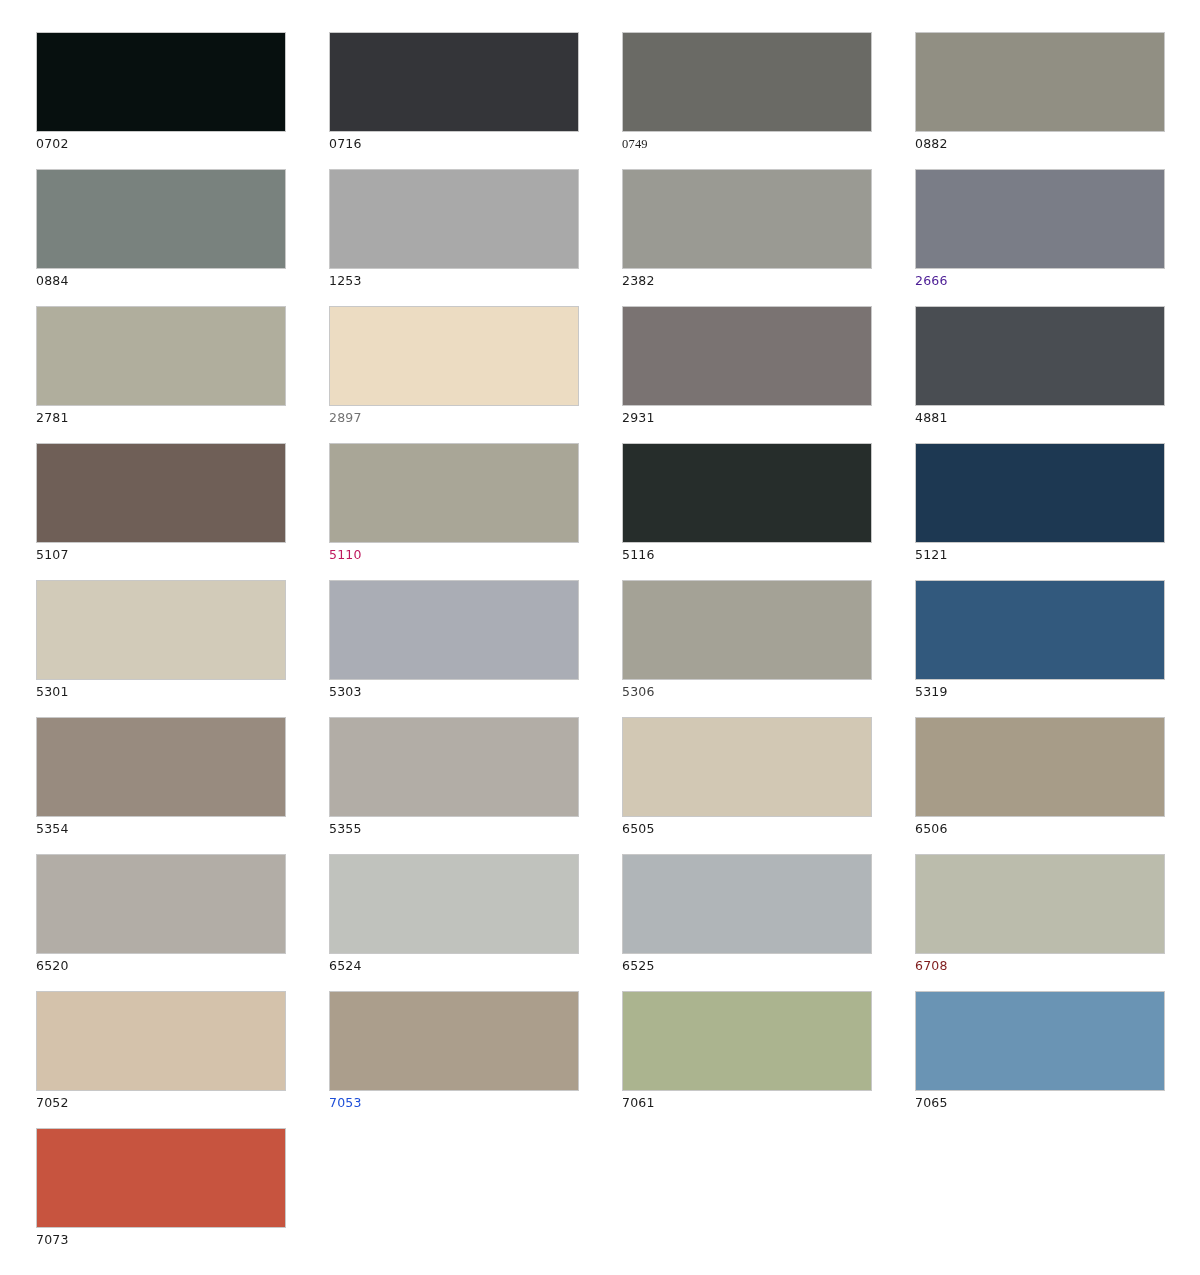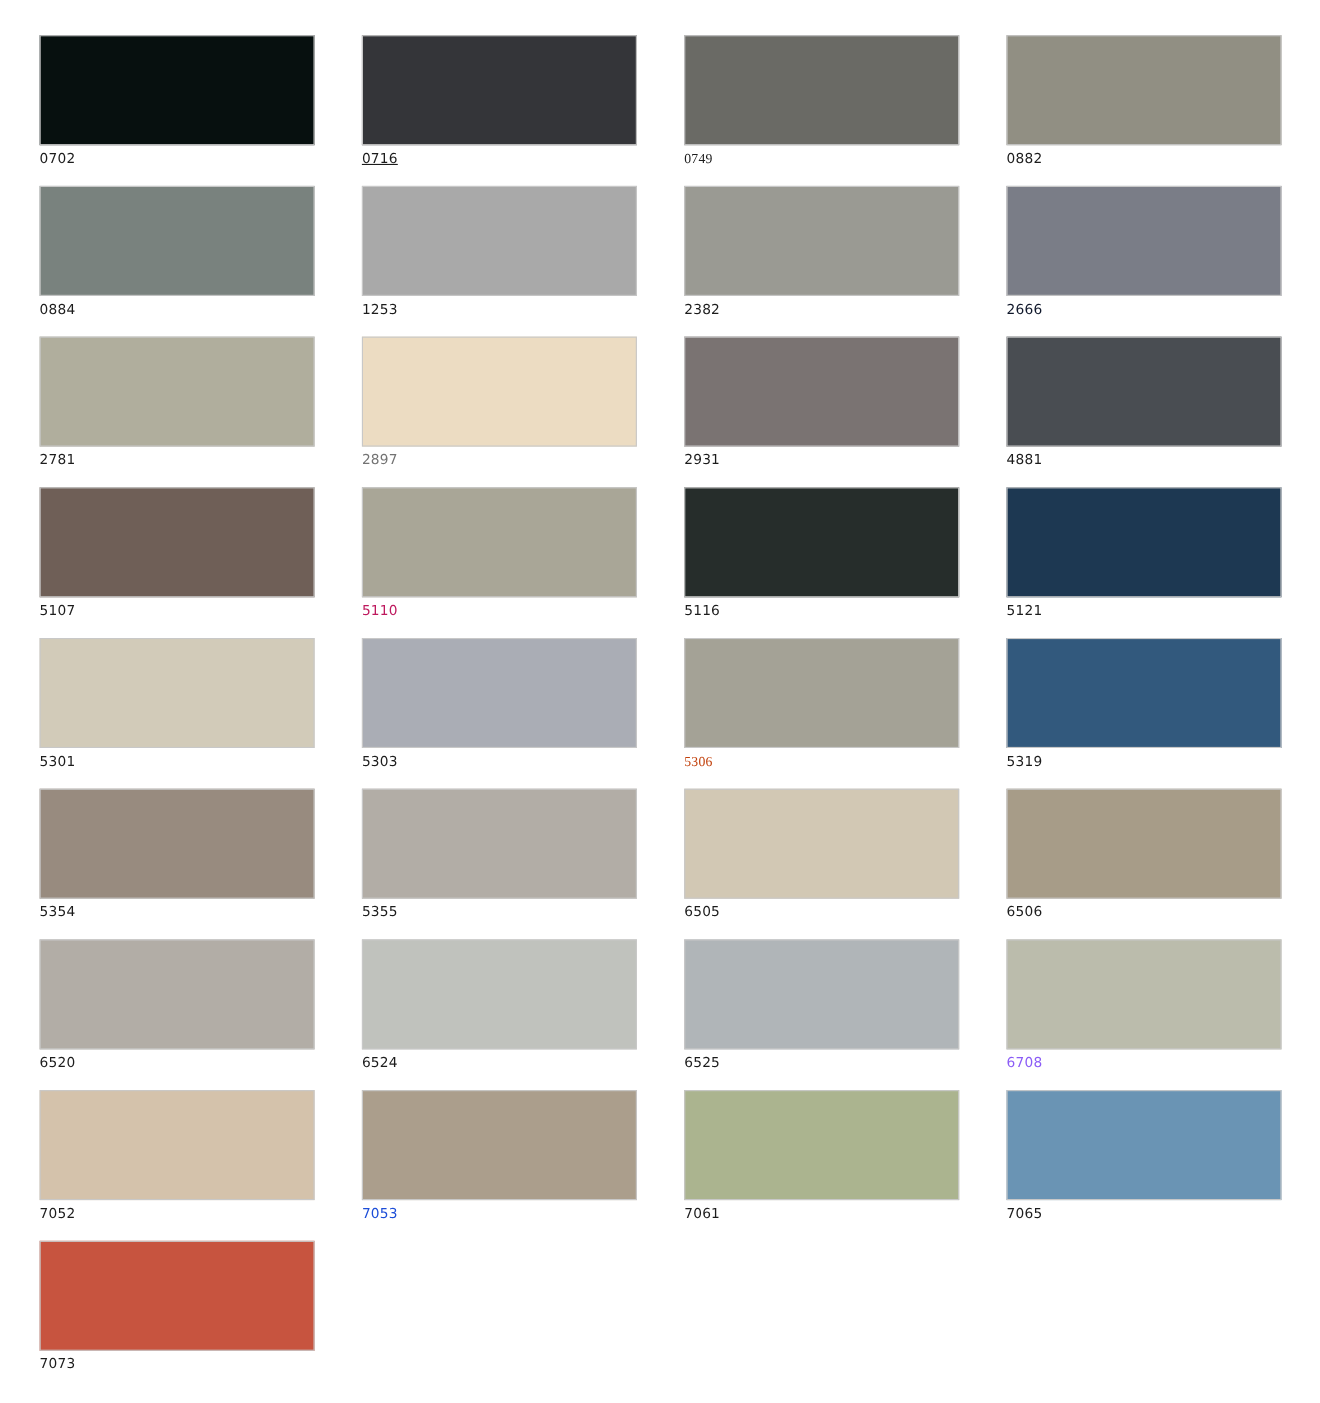--- a/index.html
+++ b/index.html
@@ -57,21 +57,21 @@
 <body>
 
 <div id="palette-page" style="background: rgb(255, 255, 255);">
   <div id="swatch-grid">
       <div class="swatch-cell">
         <div class="swatch-chip" style="background: rgb(7, 16, 15); border-color: rgb(200, 200, 200);"></div>
         <div class="swatch-label" style="color: rgb(28, 28, 28);">0702</div>
       </div>
       <div class="swatch-cell">
         <div class="swatch-chip" style="background: rgb(52, 53, 57); border-color: rgb(200, 200, 200);"></div>
-        <div class="swatch-label" style="color: rgb(28, 28, 28); text-decoration: underline;">0716</div>
+        <div class="swatch-label" style="color: rgb(28, 28, 28);">0716</div>
       </div>
       <div class="swatch-cell">
         <div class="swatch-chip" style="background: rgb(106, 106, 101); border-color: rgb(200, 200, 200);"></div>
         <div class="swatch-label" style="color: rgb(28, 28, 28); font-family: Liberation Serif, serif;">0749</div>
       </div>
       <div class="swatch-cell">
         <div class="swatch-chip" style="background: rgb(145, 143, 131); border-color: rgb(200, 200, 200);"></div>
         <div class="swatch-label" style="color: rgb(28, 28, 28);">0882</div>
       </div>
       <div class="swatch-cell">
@@ -81,21 +81,21 @@
       <div class="swatch-cell">
         <div class="swatch-chip" style="background: rgb(169, 169, 169); border-color: rgb(200, 200, 200);"></div>
         <div class="swatch-label" style="color: rgb(28, 28, 28);">1253</div>
       </div>
       <div class="swatch-cell">
         <div class="swatch-chip" style="background: rgb(154, 154, 147); border-color: rgb(200, 200, 200);"></div>
         <div class="swatch-label" style="color: rgb(28, 28, 28);">2382</div>
       </div>
       <div class="swatch-cell">
         <div class="swatch-chip" style="background: rgb(122, 125, 135); border-color: rgb(200, 200, 200);"></div>
-        <div class="swatch-label" style="color: #0f172a;">2666</div>
+        <div class="swatch-label" style="color: #4c1d95;">2666</div>
       </div>
       <div class="swatch-cell">
         <div class="swatch-chip" style="background: rgb(176, 174, 157); border-color: rgb(200, 200, 200);"></div>
         <div class="swatch-label" style="color: rgb(28, 28, 28);">2781</div>
       </div>
       <div class="swatch-cell">
         <div class="swatch-chip" style="background: rgb(236, 220, 194); border-color: rgb(200, 200, 200);"></div>
         <div class="swatch-label" style="color: #737373; text-align: right;">2897</div>
       </div>
       <div class="swatch-cell">
@@ -125,21 +125,21 @@
       <div class="swatch-cell">
         <div class="swatch-chip" style="background: rgb(210, 203, 185); border-color: rgb(200, 200, 200);"></div>
         <div class="swatch-label" style="color: rgb(28, 28, 28);">5301</div>
       </div>
       <div class="swatch-cell">
         <div class="swatch-chip" style="background: rgb(170, 173, 181); border-color: rgb(200, 200, 200);"></div>
         <div class="swatch-label" style="color: rgb(28, 28, 28);">5303</div>
       </div>
       <div class="swatch-cell">
         <div class="swatch-chip" style="background: rgb(164, 162, 150); border-color: rgb(200, 200, 200);"></div>
-        <div class="swatch-label" style="color: #c2410c; font-family: Liberation Serif, serif;">5306</div>
+        <div class="swatch-label" style="color: #404040;">5306</div>
       </div>
       <div class="swatch-cell">
         <div class="swatch-chip" style="background: rgb(50, 89, 125); border-color: rgb(200, 200, 200);"></div>
         <div class="swatch-label" style="color: rgb(28, 28, 28);">5319</div>
       </div>
       <div class="swatch-cell">
         <div class="swatch-chip" style="background: rgb(152, 139, 127); border-color: rgb(200, 200, 200);"></div>
         <div class="swatch-label" style="color: rgb(28, 28, 28);">5354</div>
       </div>
       <div class="swatch-cell">
@@ -161,21 +161,21 @@
       <div class="swatch-cell">
         <div class="swatch-chip" style="background: rgb(192, 194, 189); border-color: rgb(200, 200, 200);"></div>
         <div class="swatch-label" style="color: rgb(28, 28, 28);">6524</div>
       </div>
       <div class="swatch-cell">
         <div class="swatch-chip" style="background: rgb(176, 181, 184); border-color: rgb(200, 200, 200);"></div>
         <div class="swatch-label" style="color: rgb(28, 28, 28);">6525</div>
       </div>
       <div class="swatch-cell">
         <div class="swatch-chip" style="background: rgb(187, 188, 172); border-color: rgb(200, 200, 200);"></div>
-        <div class="swatch-label" style="color: #8b5cf6; text-align: right;">6708</div>
+        <div class="swatch-label" style="color: #7f1d1d; text-align: right;">6708</div>
       </div>
       <div class="swatch-cell">
         <div class="swatch-chip" style="background: rgb(212, 194, 171); border-color: rgb(200, 200, 200);"></div>
         <div class="swatch-label" style="color: rgb(28, 28, 28);">7052</div>
       </div>
       <div class="swatch-cell">
         <div class="swatch-chip" style="background: rgb(171, 158, 140); border-color: rgb(200, 200, 200);"></div>
         <div class="swatch-label" style="color: #1d4ed8;">7053</div>
       </div>
       <div class="swatch-cell">

